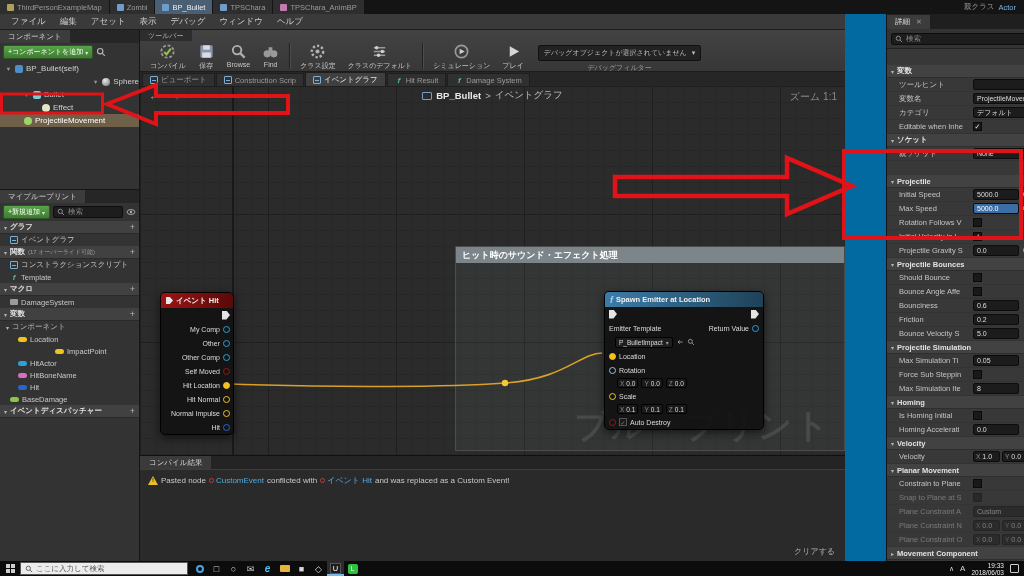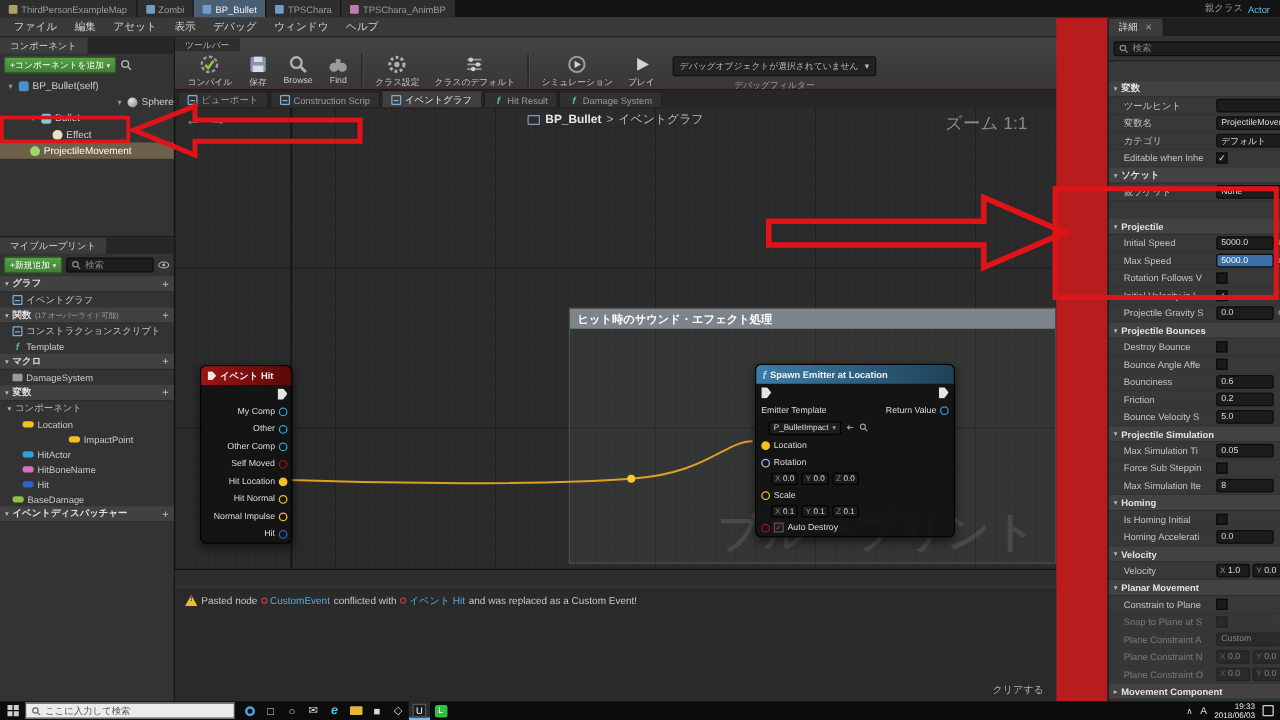--- a/index.html
+++ b/index.html
@@ -1,18 +1,18 @@
 <!DOCTYPE html>
 <html><head>
 <meta charset="utf-8">
 <style>
 *{margin:0;padding:0;box-sizing:border-box}
 html,body{background:#000}
 body{font-family:"Liberation Sans","DejaVu Sans",sans-serif}
-#screen{position:relative;width:1024px;height:576px;overflow:hidden;background:#b91c1c;color:#ccc;font-size:9px;cursor:default}
+#screen{position:relative;width:1024px;height:576px;overflow:hidden;background:#0369a1;color:#ccc;font-size:9px;cursor:default}
 svg{display:block}
 .svgi{width:10px;height:10px;flex:none}
 
 
 #titlebar{position:absolute;left:0;top:0;width:1024px;height:14px;background:#141414;display:flex;align-items:stretch}
 .wtab{display:flex;align-items:center;gap:3px;padding:0 7px;background:#2e2e2e;margin-right:1px;font-size:7.5px;color:#9b9b9b;max-width:122px;white-space:nowrap;overflow:hidden;flex:none}
 .wtab.active{background:#4a5f74;color:#f0f0f0}
 .wtab-icon{width:7px;height:7px;border-radius:1px;flex:none}
 #parent-class{position:absolute;right:8px;top:0;height:14px;display:flex;align-items:center;gap:4px;font-size:7.5px;color:#9b9b9b}
 #parent-class .pcv{color:#74b6e8}
@@ -69,21 +69,21 @@
 .dtab.active{background:#3f3f3f;color:#e8e8e8;height:14px}
 
 
 #graph{position:absolute;left:140px;top:86px;width:705px;height:369px;overflow:hidden;background-color:#2b2b2b;background-image:linear-gradient(#1f1f1f 1px,transparent 1px),linear-gradient(90deg,#1f1f1f 1px,transparent 1px),linear-gradient(#272727 1px,transparent 1px),linear-gradient(90deg,#272727 1px,transparent 1px);background-size:128px 128px,128px 128px,16px 16px,16px 16px}
 #origin-line{position:absolute;left:92px;top:0;bottom:0;width:2px;background:#191919}
 #graph-nav{position:absolute;left:8px;top:3px;display:flex;gap:7px;z-index:5}
 .navbtn{color:#8f8f8f;font-size:13px;font-weight:bold;line-height:14px}
 #breadcrumb{position:absolute;left:0;right:0;top:3px;display:flex;justify-content:center;align-items:center;gap:4px;font-size:9.5px;color:#b9b9b9;z-index:4}
 #breadcrumb .root{color:#e8e8e8;font-weight:bold}
 #bc-icon{width:10px;height:8px;border:1px solid #7a9cc0;border-radius:1px}
-#zoom-label{position:absolute;right:23px;top:4px;color:#8a8a8a;font-size:14px;z-index:5}
+#zoom-label{position:absolute;right:8px;top:4px;color:#8a8a8a;font-size:10px;z-index:5}
 #comment{position:absolute;left:315px;top:160px;width:390px;height:205px;background:rgba(210,220,225,0.06);border:1px solid rgba(255,255,255,0.12)}
 #comment-title{height:16px;background:#7c858a;color:#fff;font-size:9px;font-weight:bold;display:flex;align-items:center;padding:0 6px;white-space:nowrap;overflow:hidden}
 #watermark{position:absolute;right:14px;bottom:6px;font-size:34px;font-weight:bold;color:rgba(255,255,255,0.10);letter-spacing:2px;white-space:nowrap}
 #wire-svg{position:absolute;left:0;top:0;z-index:2}
 
 .node{position:absolute;background:rgba(18,18,18,0.93);border:1px solid #000;border-radius:5px;box-shadow:0 3px 8px rgba(0,0,0,.55);z-index:3}
 .nhead{height:15px;border-radius:4px 4px 0 0;display:flex;align-items:center;gap:3px;padding:0 5px;font-size:7.5px;font-weight:bold;color:#f0f0f0;white-space:nowrap;overflow:hidden}
 .nhead.ev{background:linear-gradient(90deg,#9c1414,#5a0909)}
 .nhead.fn{background:linear-gradient(90deg,#3c7ca8,#1e4258)}
 .evglyph{width:7px;height:7px;background:#e8e8e8;clip-path:polygon(0 0,55% 0,100% 50%,55% 100%,0 100%);flex:none}
@@ -585,20 +585,23 @@
       </div>
       <div class="prow">
         <span class="pin pin-bool"></span>
         <span class="ncheck">✓</span>
         <span>Auto Destroy</span>
       </div>
     </div>
   </div>
 
   <div id="compile-panel">
+    <div id="compile-tabrow">
+      <div id="compile-tab">コンパイル結果</div>
+    </div>
     <div id="compile-inner">
       <div id="compile-msg">
         <span class="warntri">
             <span>!</span>
           </span>
         <span>Pasted node </span>
         <span class="lnk">
             <span class="node-dot"></span>
             <span>CustomEvent</span>
           </span>
@@ -732,21 +735,21 @@
               <span class="reset">↺</span>
             </span>
           </div>
         </div>
         <div class="dsec">
           <div class="dhead">
             <span class="darrow">▾</span>
             <span>Projectile Bounces</span>
           </div>
           <div class="drow">
-            <span class="dlabel">Destroy Bounce</span>
+            <span class="dlabel">Should Bounce</span>
             <span class="dval">
               <span class="dcheck"></span>
             </span>
           </div>
           <div class="drow">
             <span class="dlabel">Bounce Angle Affe</span>
             <span class="dval">
               <span class="dcheck"></span>
             </span>
           </div>

